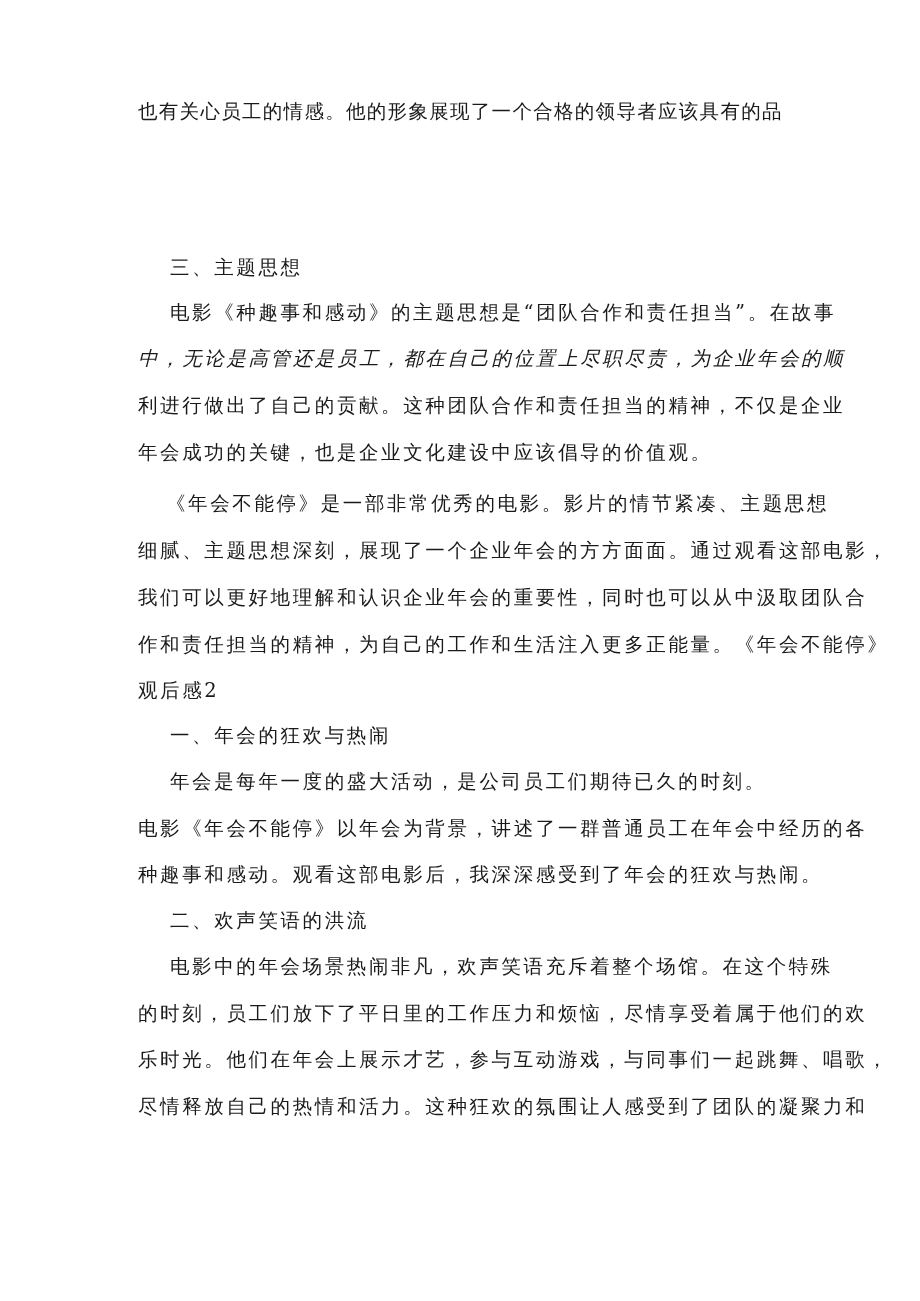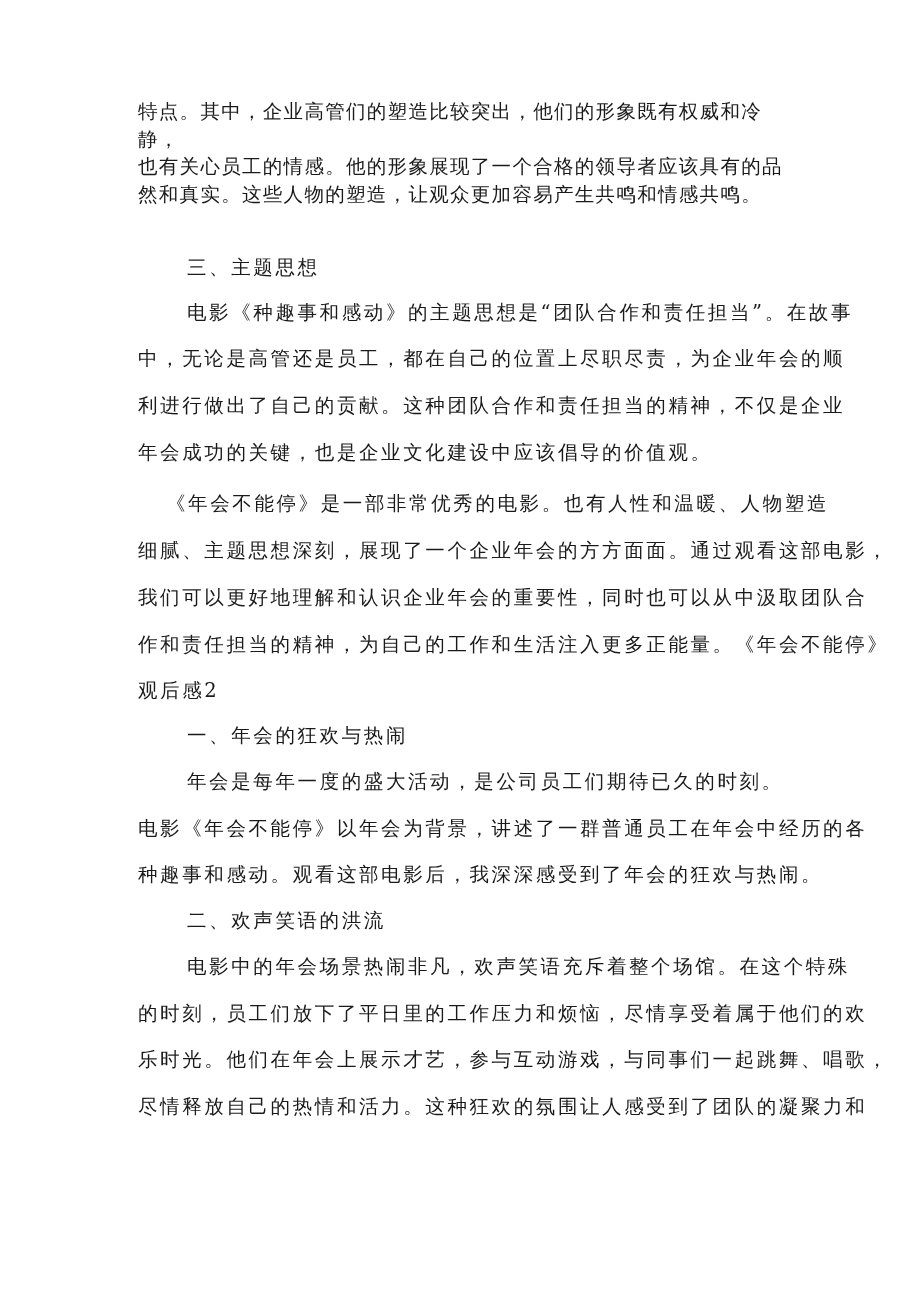--- a/index.html
+++ b/index.html
@@ -29,42 +29,40 @@
       line-height: 27.5px;
       letter-spacing: 1.3px;
     }
     .line {
       position: absolute;
       left: 0;
       white-space: nowrap;
       font-size: 19.5px;
       letter-spacing: 2.6px;
     }
-    .indent { left: 49px; }
+    .indent { left: 32px; }
     .indent2 { left: 28px; }
   </style>
 </head>
 <body>
 
 <div class="page">
 
   <div class="tight" style="top:98px;">
-    <div>特点。其中，企业高管们的塑造比较突出，他们的形象既有权威和冷静，</div>
     <div>也有关心员工的情感。他的形象展现了一个合格的领导者应该具有的品</div>
-    <div>然和真实。这些人物的塑造，让观众更加容易产生共鸣和情感共鸣。</div>
   </div>
 
   <div class="line indent" style="top:254px;">三、主题思想</div>
 
   <div class="line indent" style="top:299px;">电影《种趣事和感动》的主题思想是“团队合作和责任担当”。在故事</div>
-  <div class="line" style="top:345px;">中，无论是高管还是员工，都在自己的位置上尽职尽责，为企业年会的顺</div>
+  <div class="line" style="top:345px;font-style:italic;">中，无论是高管还是员工，都在自己的位置上尽职尽责，为企业年会的顺</div>
   <div class="line" style="top:392px;">利进行做出了自己的贡献。这种团队合作和责任担当的精神，不仅是企业</div>
   <div class="line" style="top:439px;">年会成功的关键，也是企业文化建设中应该倡导的价值观。</div>
 
-  <div class="line indent2" style="top:490px;">《年会不能停》是一部非常优秀的电影。也有人性和温暖、人物塑造</div>
+  <div class="line indent2" style="top:490px;">《年会不能停》是一部非常优秀的电影。影片的情节紧凑、主题思想</div>
   <div class="line" style="top:537px;">细腻、主题思想深刻，展现了一个企业年会的方方面面。通过观看这部电影，</div>
   <div class="line" style="top:584px;">我们可以更好地理解和认识企业年会的重要性，同时也可以从中汲取团队合</div>
   <div class="line" style="top:631px;">作和责任担当的精神，为自己的工作和生活注入更多正能量。《年会不能停》</div>
   <div class="line" style="top:677px;">观后感2</div>
 
   <div class="line indent" style="top:722px;">一、年会的狂欢与热闹</div>
 
   <div class="line indent" style="top:768px;">年会是每年一度的盛大活动，是公司员工们期待已久的时刻。</div>
   <div class="line" style="top:815px;">电影《年会不能停》以年会为背景，讲述了一群普通员工在年会中经历的各</div>
   <div class="line" style="top:861px;">种趣事和感动。观看这部电影后，我深深感受到了年会的狂欢与热闹。</div>

